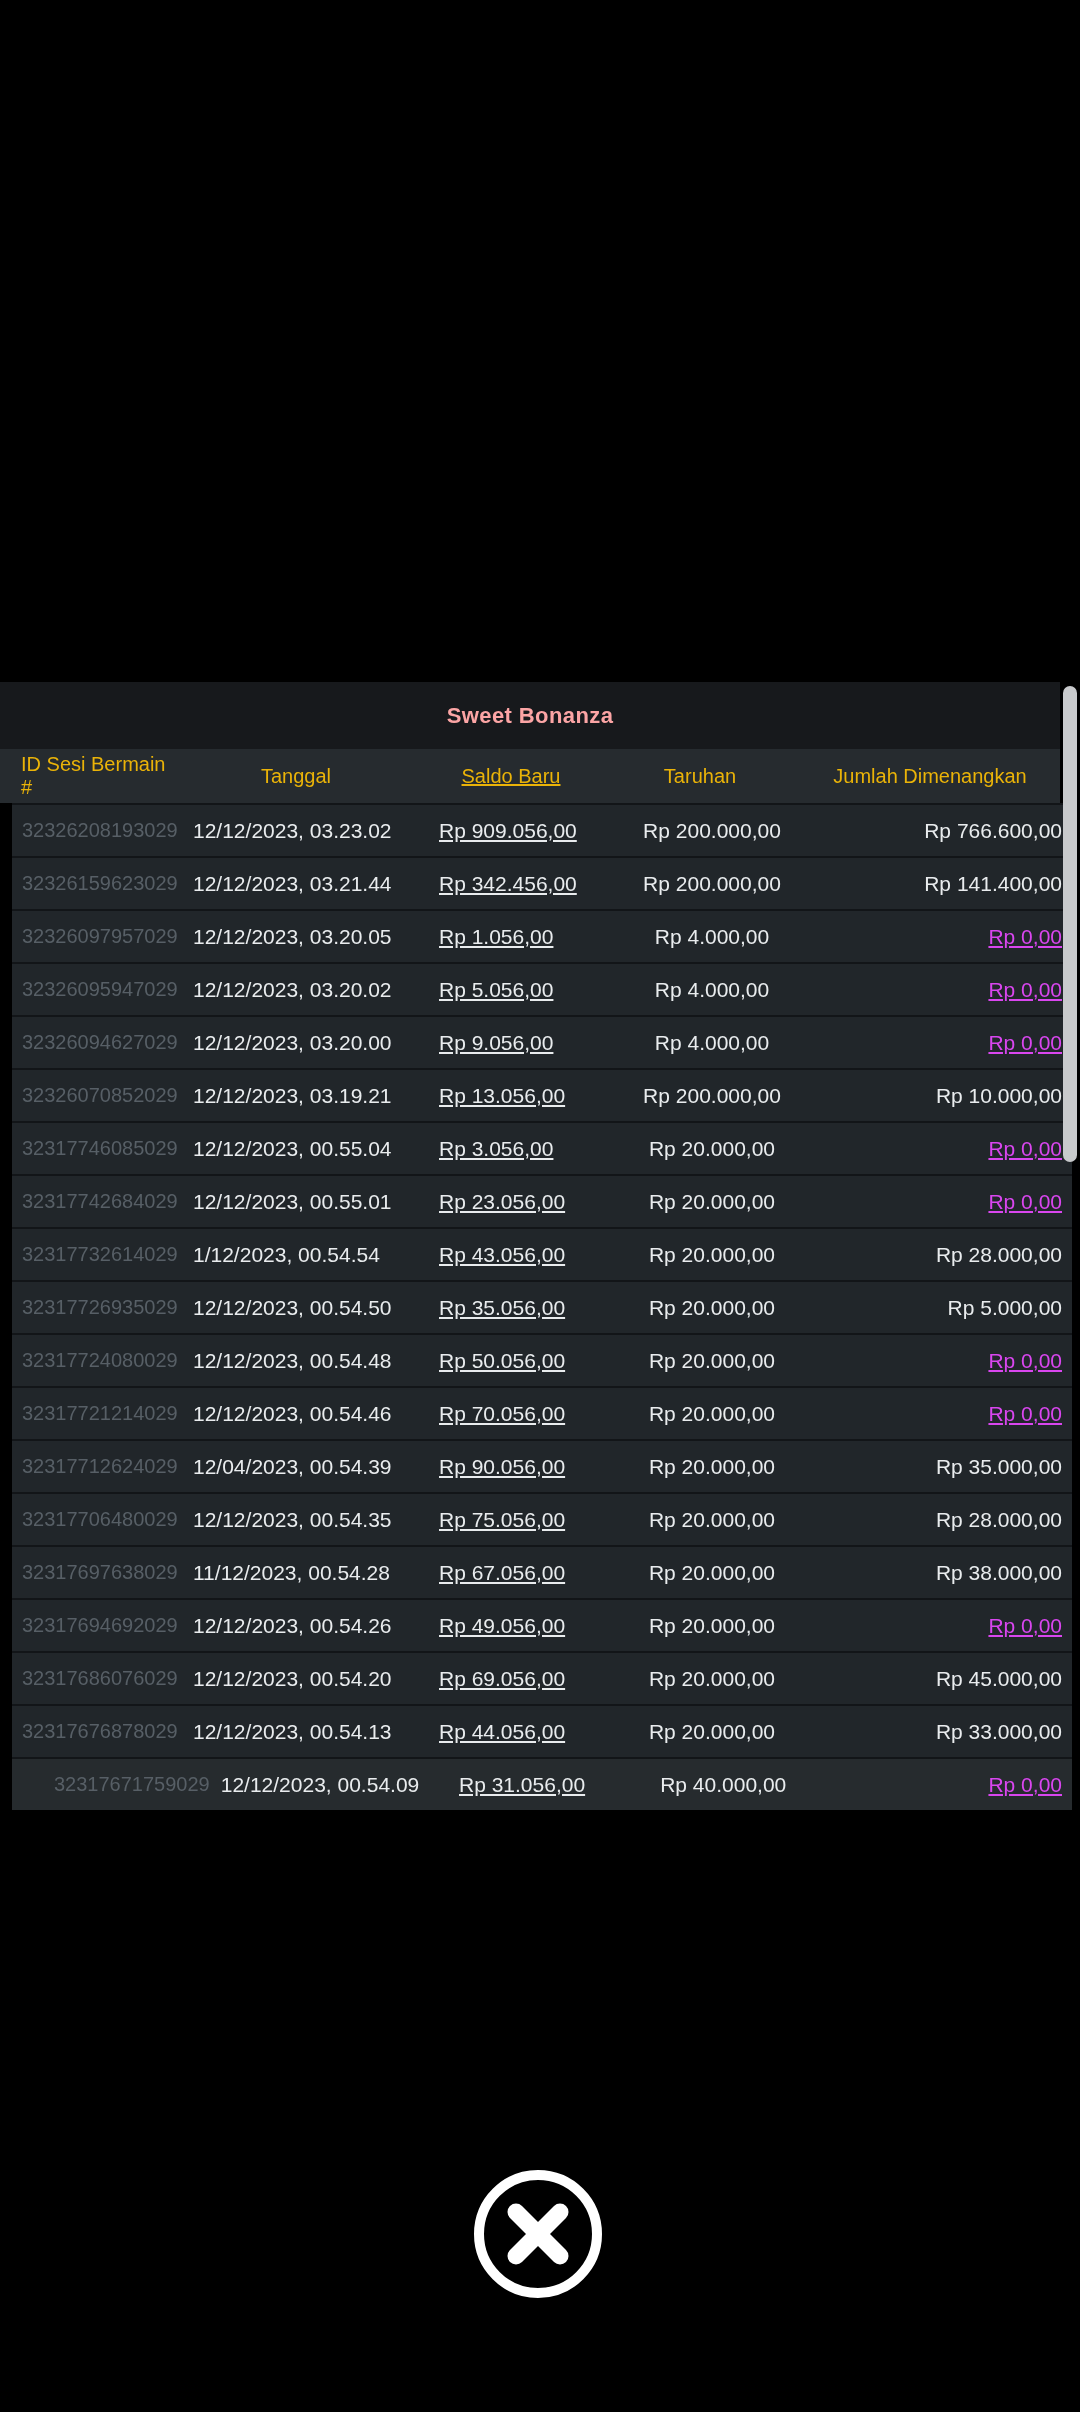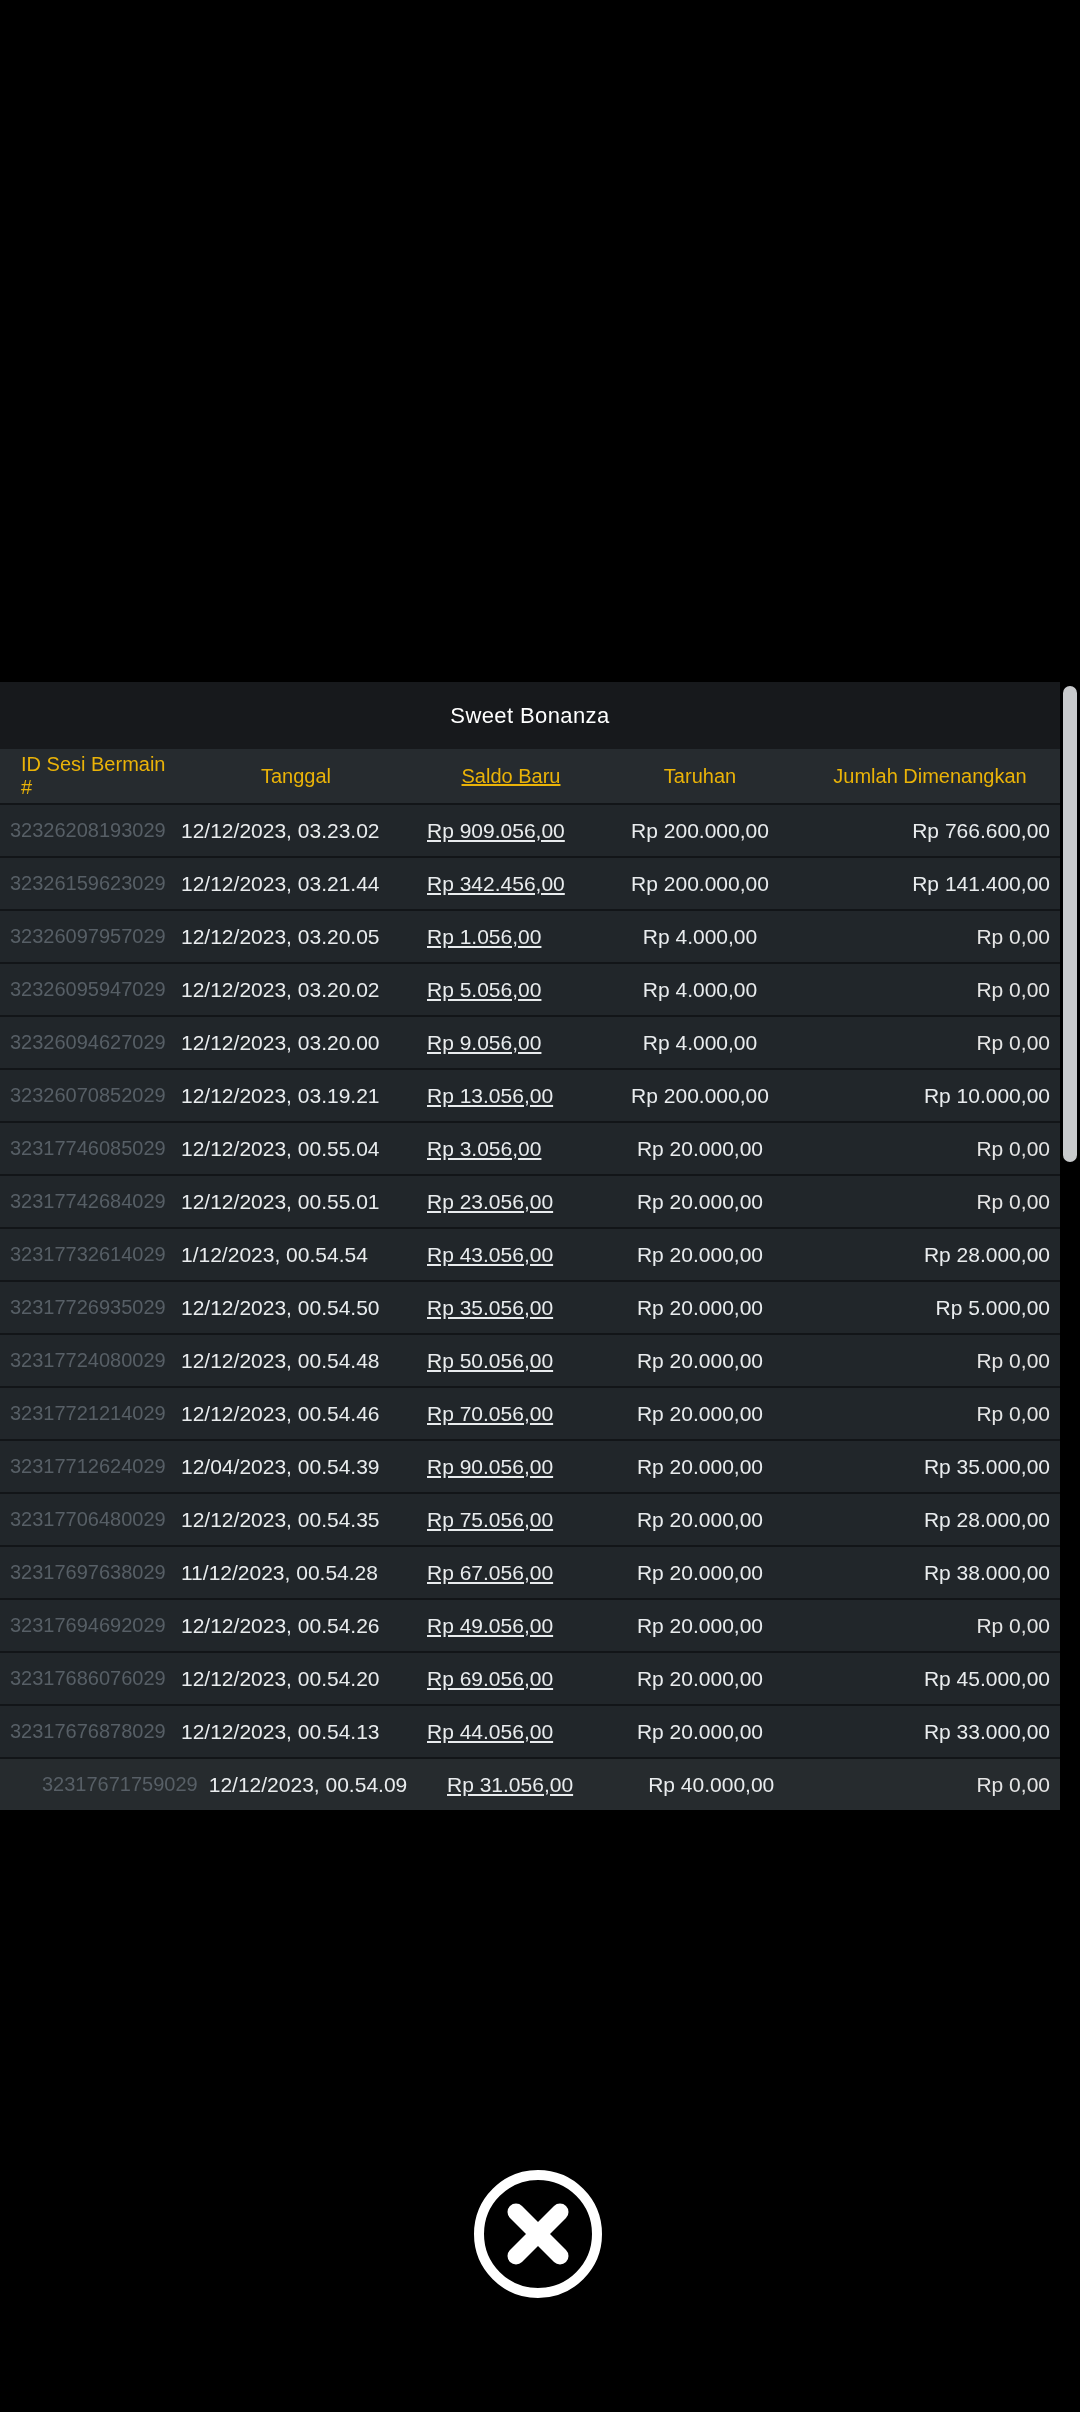--- a/index.html
+++ b/index.html
@@ -12,29 +12,29 @@
   .screen { position:absolute; inset:0; background:#000; }
 
   
   .modal { position:absolute; left:0; top:682px; width:1080px; height:1166px; }
 
   .title-bar {
     width:1060px; height:67px; background:#17191c;
     display:flex; align-items:center; justify-content:center;
   }
   .title-bar span {
-    color:#ffffff; font-size:22px; font-weight:400; letter-spacing:.4px;text-align:center;
+    color:#fca5a5; font-size:22px; font-weight:700; letter-spacing:.4px;text-align:center;
   }
 
   .header-row {
     width:1060px; height:54px; background:#262b2f;
     display:flex; align-items:center;
     color:#eab308; font-size:20px; font-weight:500;
   }
-  .rows { width:980px; }
+  .rows { width:980px;margin-left:12px; }
   .row {
     display:flex; align-items:center;
     width:1060px; height:53px; background:#21262a;
     border-top:2px solid #121518;
     color:#e9ecee; font-size:21px; font-weight:500;
   }
   .row.last { background:#262b2e;padding-left:32px; }
 
   
   .c-id      { width:170px; text-align:left;  padding-left:10px; }
@@ -43,21 +43,21 @@
   .c-bet     { width:200px; text-align:center; }
   .c-win     { width:260px; text-align:right; padding-right:10px; }
 
   .header-row .c-id      { padding-left:21px; }
   .header-row .c-date,
   .header-row .c-balance,
   .header-row .c-bet,
   .header-row .c-win     { text-align:center; padding:0; }
 
   .row .c-id { color:#575f66; font-size:20px; font-weight:400; }
-  .row .c-win.dim { color:#e5e5e5; }
+  .row .c-win.dim { color:#d946ef;text-decoration:underline; }
 
   
   .scrollbar-thumb {
     position:absolute; left:1063px; top:686px; width:14px; height:476px;
     background:#c8cacc; border-radius:7px;
   }
 
   
   .close-btn {
     position:absolute; left:474px; top:2170px; width:128px; height:128px;

